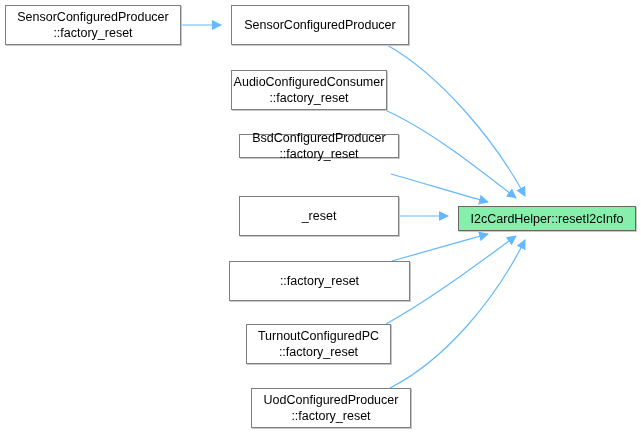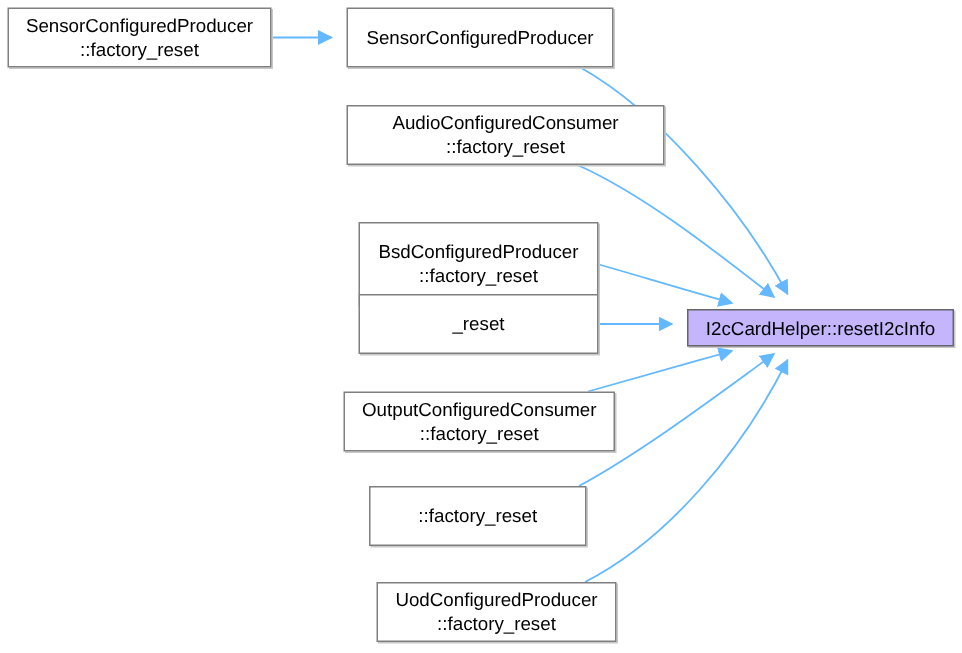--- a/index.html
+++ b/index.html
@@ -31,21 +31,21 @@
       font-size: 12.5px;
       line-height: 16px;
       text-align: center;
       display: flex;
       flex-direction: column;
       justify-content: center;
       align-items: center;
       cursor: pointer;
     }
     .node.target {
-      background: #c4b5fd;
+      background: #86efac;
       border-color: #666666;
       cursor: default;
     }
     .node span {
       display: block;
       white-space: nowrap;
     }
   </style>
 </head>
 <body>
@@ -68,40 +68,40 @@
 
 <div class="node" style="left:5px; top:5px; width:176px; height:40px;">
   <span>SensorConfiguredProducer</span>
   <span>::factory_reset</span>
 </div>
 
 <div class="node" style="left:231px; top:5px; width:178px; height:40px;">
   <span>SensorConfiguredProducer</span>
 </div>
 
-<div class="node" style="left:231px; top:70px; width:212px; height:40px;">
+<div class="node" style="left:231px; top:70px; width:156px; height:40px;">
   <span>AudioConfiguredConsumer</span>
   <span>::factory_reset</span>
 </div>
 
-<div class="node" style="left:239px; top:148px; width:160px; height:56px;">
+<div class="node" style="left:239px; top:134px; width:160px; height:24px;">
   <span>BsdConfiguredProducer</span>
   <span>::factory_reset</span>
 </div>
 
 <div class="node" style="left:239px; top:196px; width:160px; height:40px;">
   <span>_reset</span>
 </div>
 
 <div class="node" style="left:229px; top:261px; width:181px; height:40px;">
-  <span>OutputConfiguredConsumer</span>
   <span>::factory_reset</span>
 </div>
 
 <div class="node" style="left:246px; top:324px; width:145px; height:40px;">
+  <span>TurnoutConfiguredPC</span>
   <span>::factory_reset</span>
 </div>
 
 <div class="node" style="left:251px; top:388px; width:160px; height:40px;">
   <span>UodConfiguredProducer</span>
   <span>::factory_reset</span>
 </div>
 
 <div class="node target" style="left:458px; top:206px; width:178px; height:25px;">
   <span>I2cCardHelper::resetI2cInfo</span>

